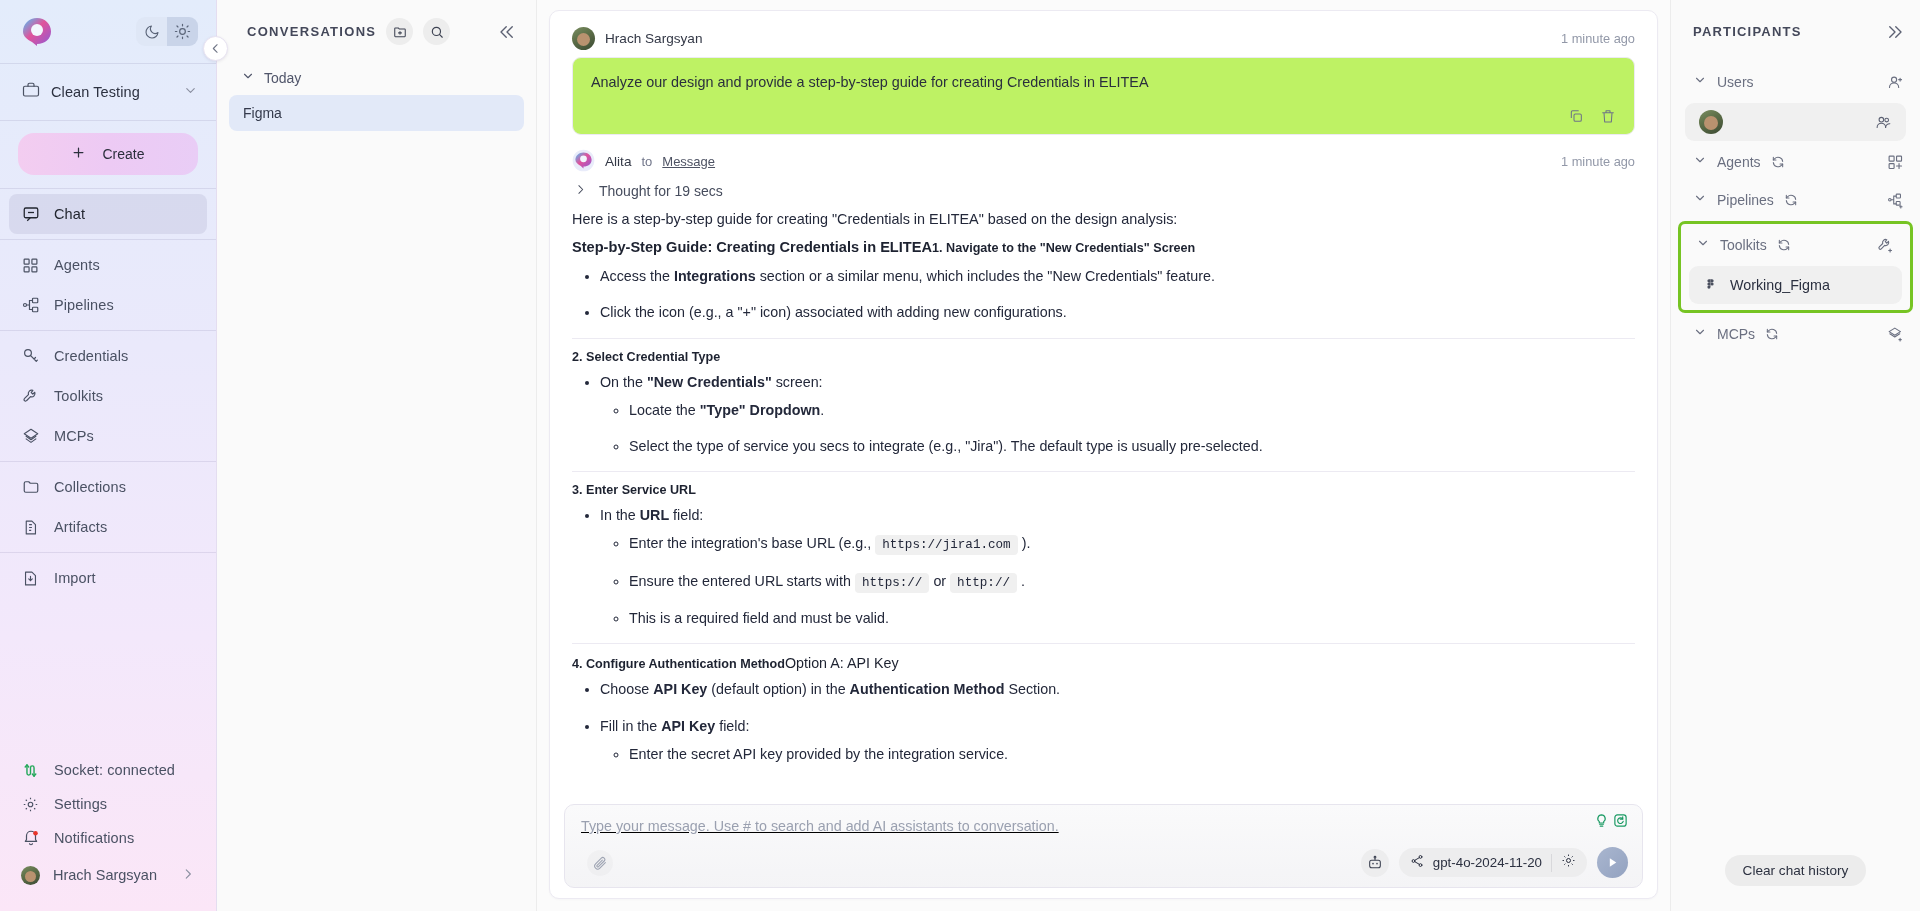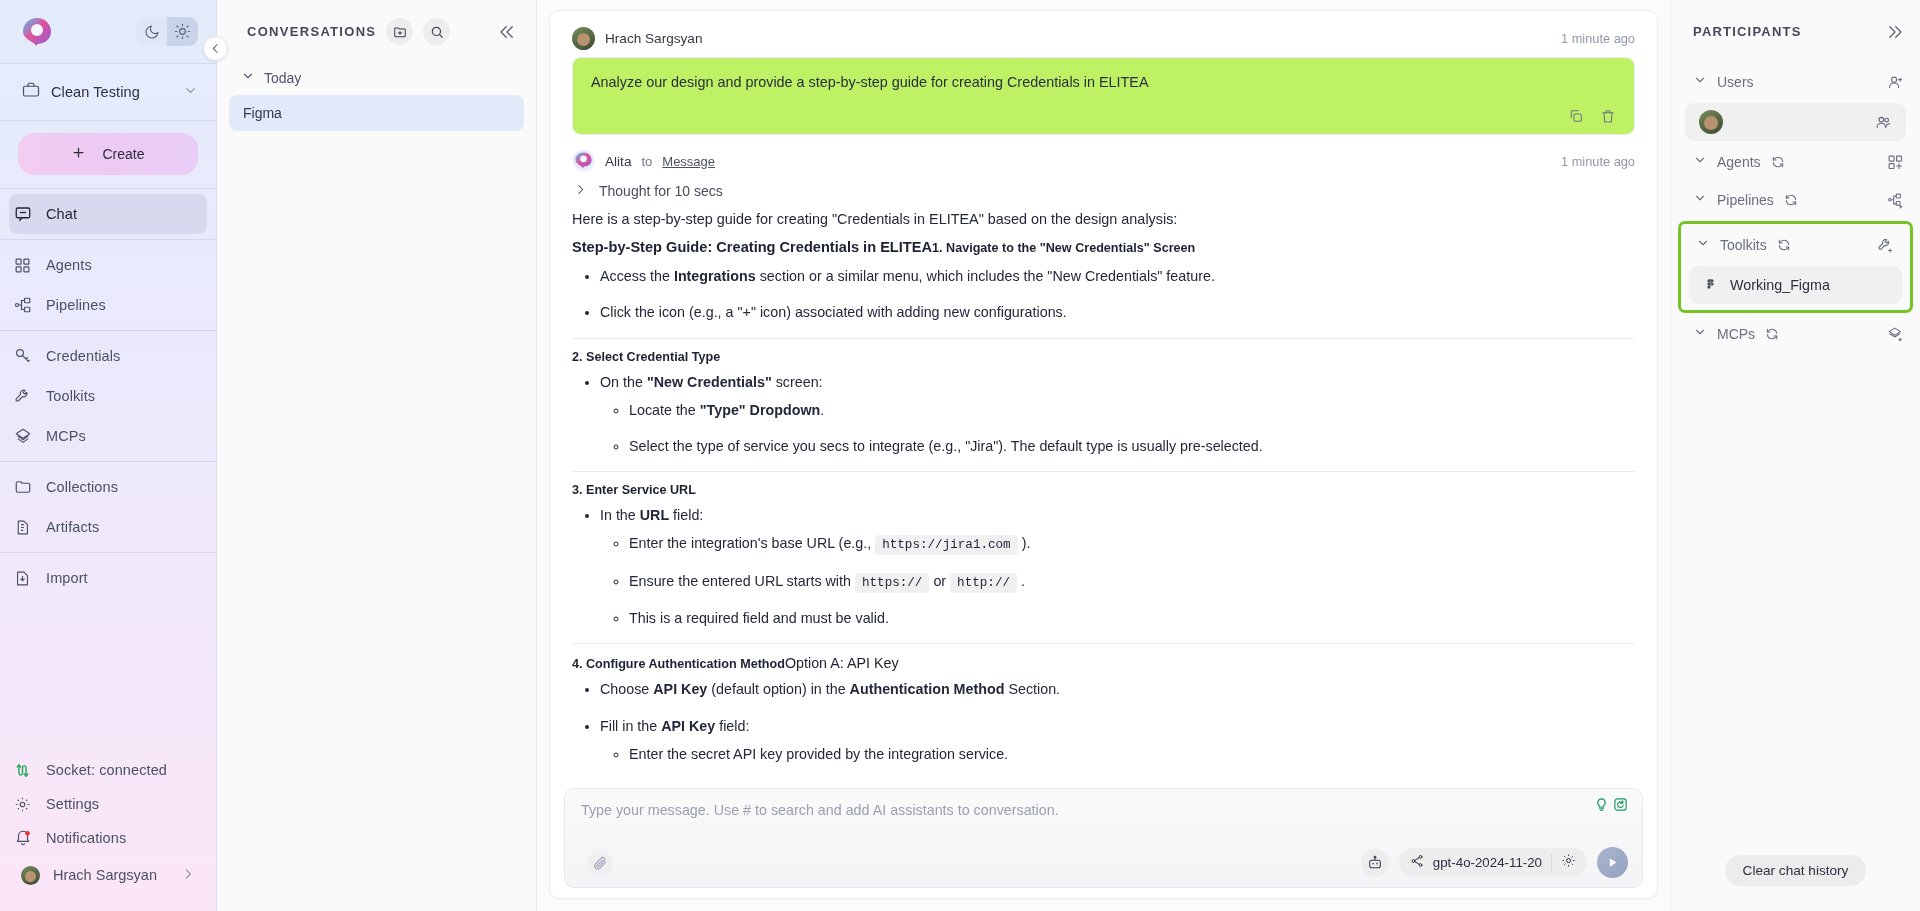--- a/index.html
+++ b/index.html
@@ -46,21 +46,21 @@
   .create-wrap { padding: 12px 18px 13px 18px; }
   .create-btn {
     height: 42px; border-radius: 16px; width: 100%;
     background: linear-gradient(90deg,#f3cdf0 0%, #edcaf4 50%, #e9cdf6 100%);
     display: flex; align-items: center; justify-content: center; gap: 16px;
     font-size: 14px; color: #2b2f3c; cursor: pointer; border: none;
   }
   .nav-group { padding: 5px 0; }
   .nav-item {
     display: flex; align-items: center; gap: 14px;
-    height: 40px; margin: 0 9px; padding: 0 4px;
+    height: 40px; margin: 0 9px; padding: 0 12px;
     border-radius: 8px; cursor: pointer;
     font-size: 14.5px; color: #4a5163; letter-spacing: .1px;
   }
   .nav-item.active { background: rgba(160,160,190,0.22); color: #22262f; }
   .nav-item .ico { width: 19px; height: 19px; display:flex; align-items:center; justify-content:center; flex:0 0 19px;}
   .sb-spacer { flex: 1; }
   .sb-bottom { padding-bottom: 10px; }
   .sb-bottom .nav-item { height: 34px; }
   .sb-user {
     display: flex; align-items: center; gap: 13px;
@@ -185,21 +185,21 @@
     background: #f0f0f0; border-radius: 4px; padding: 3px 7px;
     font-family: "Liberation Mono", monospace; font-size: 12.6px; color: #23283a;
   }
   b { font-weight: 700; }
 
   
   .composer-wrap { padding: 6px 14px 10px 14px; }
   .composer {
     border: 1px solid #e7e5ee; border-radius: 10px;
     background: linear-gradient(180deg,#fafafb 0%,#f4f4f6 100%);
-    position: relative; height: 100px; padding: 13px 16px 0 16px;
+    position: relative; height: 84px; padding: 13px 16px 0 16px; text-decoration: underline;
   }
   .composer .ph { font-size: 14.3px; color: #9aa0b0; }
   .composer-badges {
     position: absolute; top: 8px; right: 14px; display: flex; gap: 4px; align-items:center;
   }
   .composer-bottom {
     position: absolute; left: 8px; right: 0; bottom: 9px;
     display: flex; align-items: center; padding: 0 14px;
   }
   .clip-btn {
@@ -574,21 +574,21 @@
             <span class="msg-to-link">Message</span>
             <span class="msg-time">1 minute ago</span>
           </div>
 
           <div class="thought">
             <span>
               <svg width="13" height="13" viewBox="0 0 24 24" fill="none" stroke="#464c5d" stroke-width="1.9" stroke-linecap="round" stroke-linejoin="round">
                   <polyline points="9 5 16 12 9 19"></polyline>
                 </svg>
             </span>
-            <span>Thought for 10 secs</span>
+            <span>Thought for 19 secs</span>
           </div>
         </div>
 
         <div class="answer">
           <p>Here is a step-by-step guide for creating "Credentials in ELITEA" based on the design analysis:</p>
 
           <div class="hdr-line">
             <span class="big">Step-by-Step Guide: Creating Credentials in ELITEA</span><span class="small">1. Navigate to the "New Credentials" Screen</span>
           </div>
 

